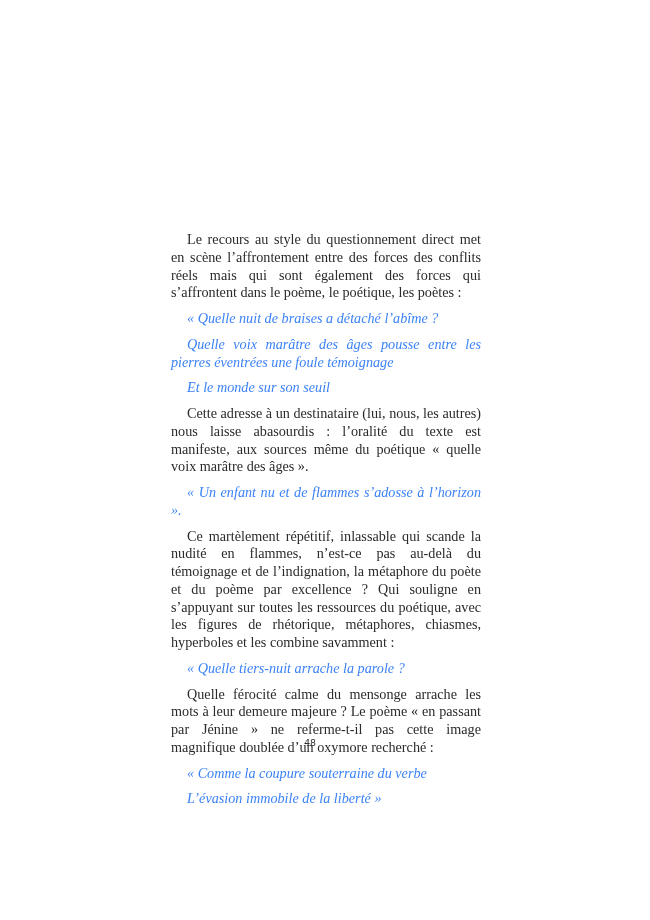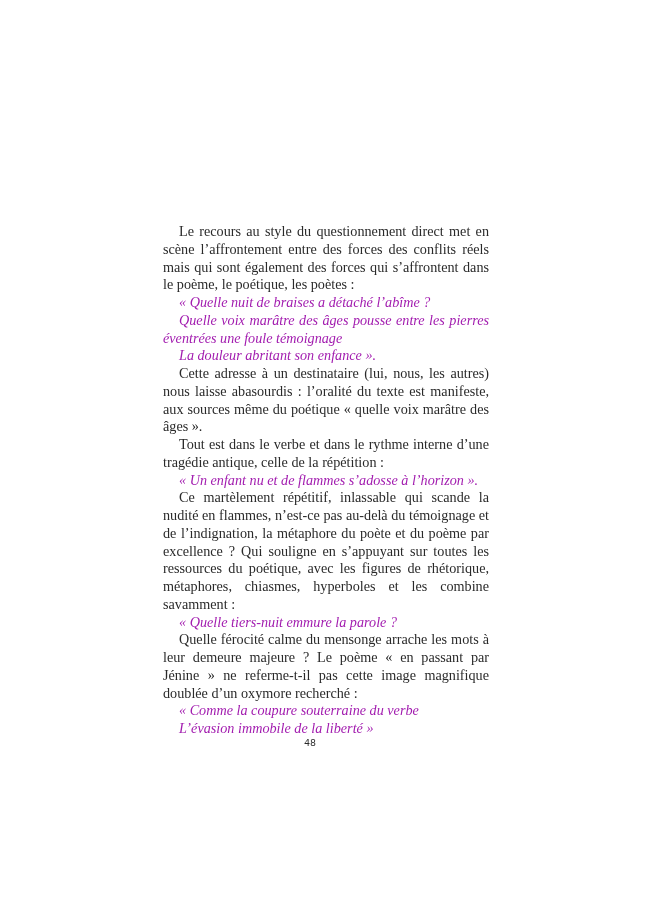--- a/index.html
+++ b/index.html
@@ -11,54 +11,53 @@
     position: absolute;
     left: 163px;
     top: 223px;
     width: 326px;
     font-family: "Liberation Serif", serif;
     font-size: 14.2px;
     line-height: 17.75px;
     color: #2a2a2a;
   }
   .p {
-    margin: 0;
+    margin: 8px;
     text-align: justify;
     text-indent: 16px;
     hyphens: none;
   }
   .v {
-    margin: 0;
+    margin: 8px;
     font-style: italic;
     text-align: justify;
     text-indent: 16px;
-    color: #a21caf;
+    color: #3b82f6;
   }
   .page-number {
     position: absolute;
     left: 0; width: 620px;
     top: 738px;
     text-align: center;
     font-family: Liberation Mono, monospace;
     font-size: 10px;
     color: #2a2a2a;
   }
 </style>
 </head>
 <body>
 
 <div class="page">
   <div class="text-block">
     <p class="p">Le recours au style du questionnement direct met en scène l’affrontement entre des forces des conflits réels mais qui sont également des forces qui s’affrontent dans le poème, le poétique, les poètes :</p>
     <p class="v">« Quelle nuit de braises a détaché l’abîme ?</p>
     <p class="v">Quelle voix marâtre des âges pousse entre les pierres éventrées une foule témoignage</p>
-    <p class="v">La douleur abritant son enfance ».</p>
+    <p class="v">Et le monde sur son seuil</p>
     <p class="p">Cette adresse à un destinataire (lui, nous, les autres) nous laisse abasourdis : l’oralité du texte est manifeste, aux sources même du poétique « quelle voix marâtre des âges ».</p>
-    <p class="p">Tout est dans le verbe et dans le rythme interne d’une tragédie antique, celle de la répétition :</p>
     <p class="v">« Un enfant nu et de flammes s’adosse à l’horizon ».</p>
     <p class="p">Ce martèlement répétitif, inlassable qui scande la nudité en flammes, n’est-ce pas au-delà du témoignage et de l’indignation, la métaphore du poète et du poème par excellence ? Qui souligne en s’appuyant sur toutes les ressources du poétique, avec les figures de rhétorique, métaphores, chiasmes, hyperboles et les combine savamment :</p>
-    <p class="v">« Quelle tiers-nuit emmure la parole ?</p>
+    <p class="v">« Quelle tiers-nuit arrache la parole ?</p>
     <p class="p">Quelle férocité calme du mensonge arrache les mots à leur demeure majeure ? Le poème « en passant par Jénine » ne referme-t-il pas cette image magnifique doublée d’un oxymore recherché :</p>
     <p class="v">« Comme la coupure souterraine du verbe</p>
     <p class="v">L’évasion immobile de la liberté »</p>
   </div>
   <div class="page-number">48</div>
 </div>
 
 </body></html>

